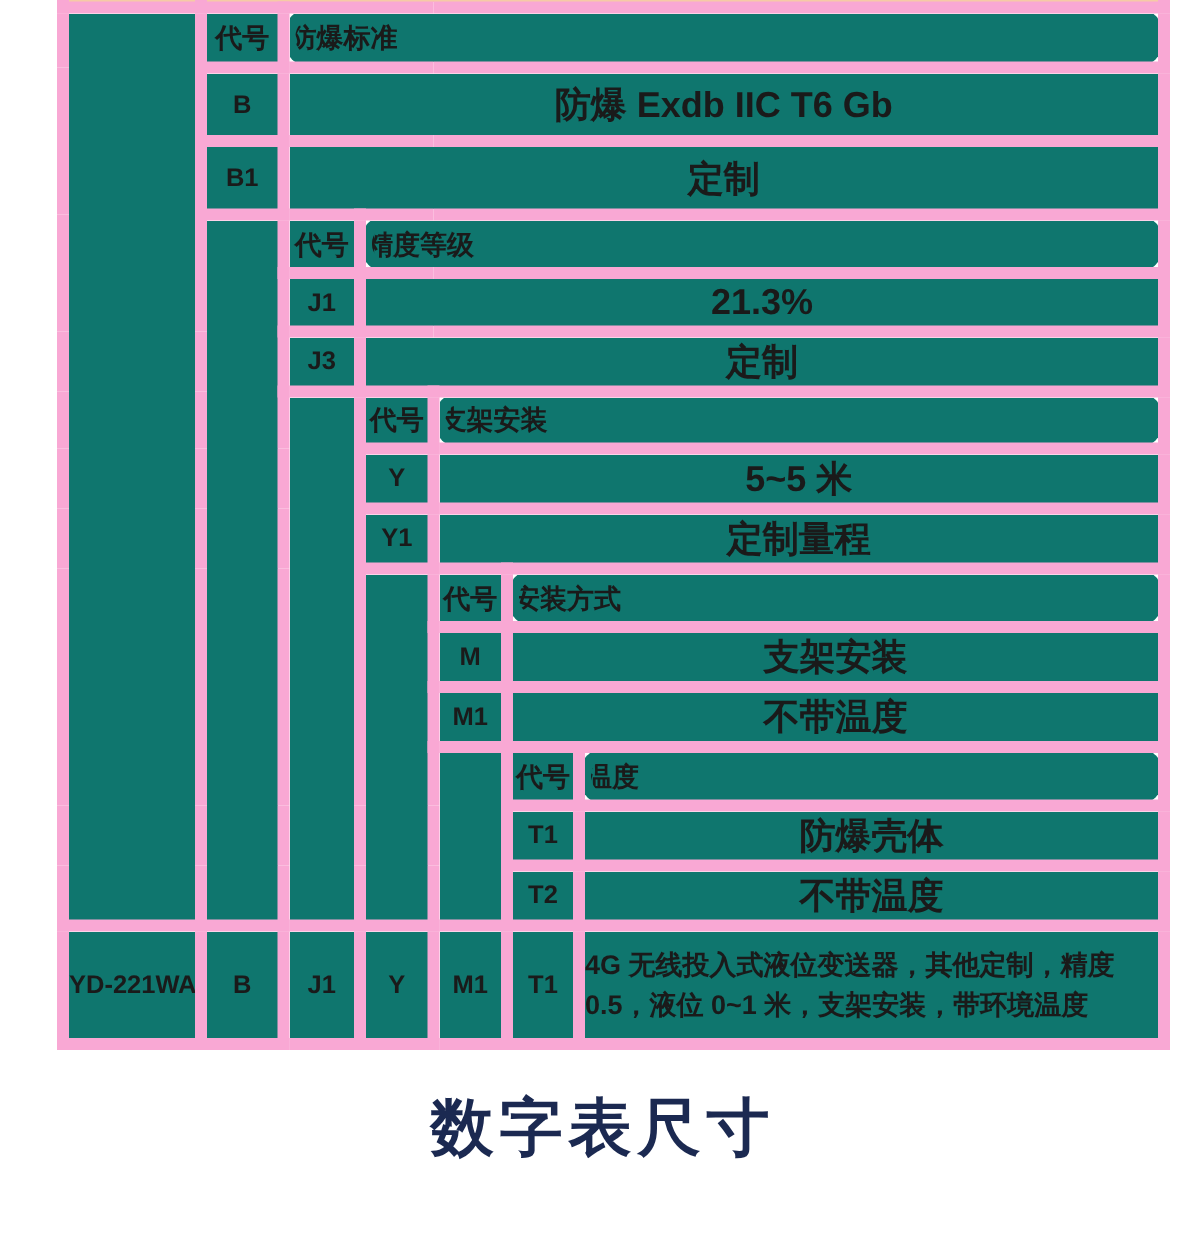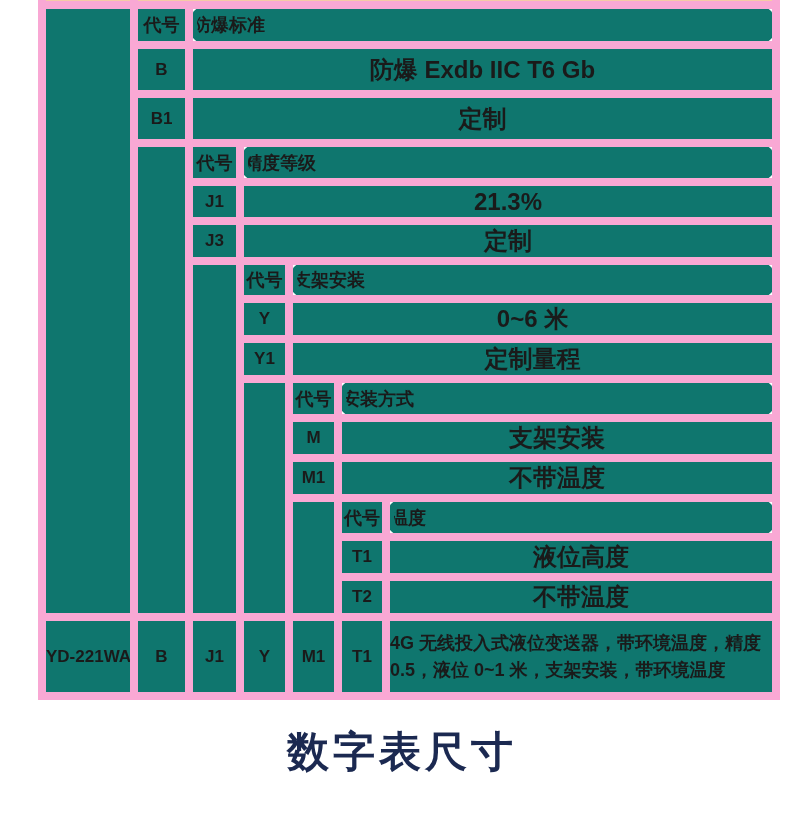--- a/index.html
+++ b/index.html
@@ -141,21 +141,21 @@
       <td class="val" colspan="4">定制</td>
     </tr>
 
     <tr class="h38">
       <td class="blank" rowspan="9"></td>
       <td class="hdr code-hdr">代号</td>
       <td class="hdr title-hdr" colspan="3">支架安装</td>
     </tr>
     <tr class="h40">
       <td class="code">Y</td>
-      <td class="val" colspan="3">0~6 米</td>
+      <td class="val" colspan="3">5~5 米</td>
     </tr>
     <tr class="h40">
       <td class="code">Y1</td>
       <td class="val" colspan="3">定制量程</td>
     </tr>
 
     <tr class="h39">
       <td class="blank" rowspan="6"></td>
       <td class="hdr code-hdr">代号</td>
       <td class="hdr title-hdr" colspan="2">安装方式</td>
@@ -169,36 +169,36 @@
       <td class="val" colspan="2">不带温度</td>
     </tr>
 
     <tr class="h39">
       <td class="blank" rowspan="3"></td>
       <td class="hdr code-hdr">代号</td>
       <td class="hdr title-hdr">温度</td>
     </tr>
     <tr class="h39">
       <td class="code">T1</td>
-      <td class="val">液位高度</td>
+      <td class="val">防爆壳体</td>
     </tr>
     <tr class="h39">
       <td class="code">T2</td>
       <td class="val">不带温度</td>
     </tr>
 
     <tr class="h79">
       <td class="model">YD-221WA</td>
       <td class="code">B</td>
       <td class="code">J1</td>
       <td class="code">Y</td>
       <td class="code">M1</td>
       <td class="code">T1</td>
       <td class="desc">
-        <div class="desc-line">4G 无线投入式液位变送器，带环境温度，精度</div>
+        <div class="desc-line">4G 无线投入式液位变送器，其他定制，精度</div>
         <div class="desc-line">0.5，液位 0~1 米，支架安装，带环境温度</div>
       </td>
     </tr>
   </tbody>
     </table>
 
   <div class="caption">数字表尺寸</div>
 
 </div>
 

